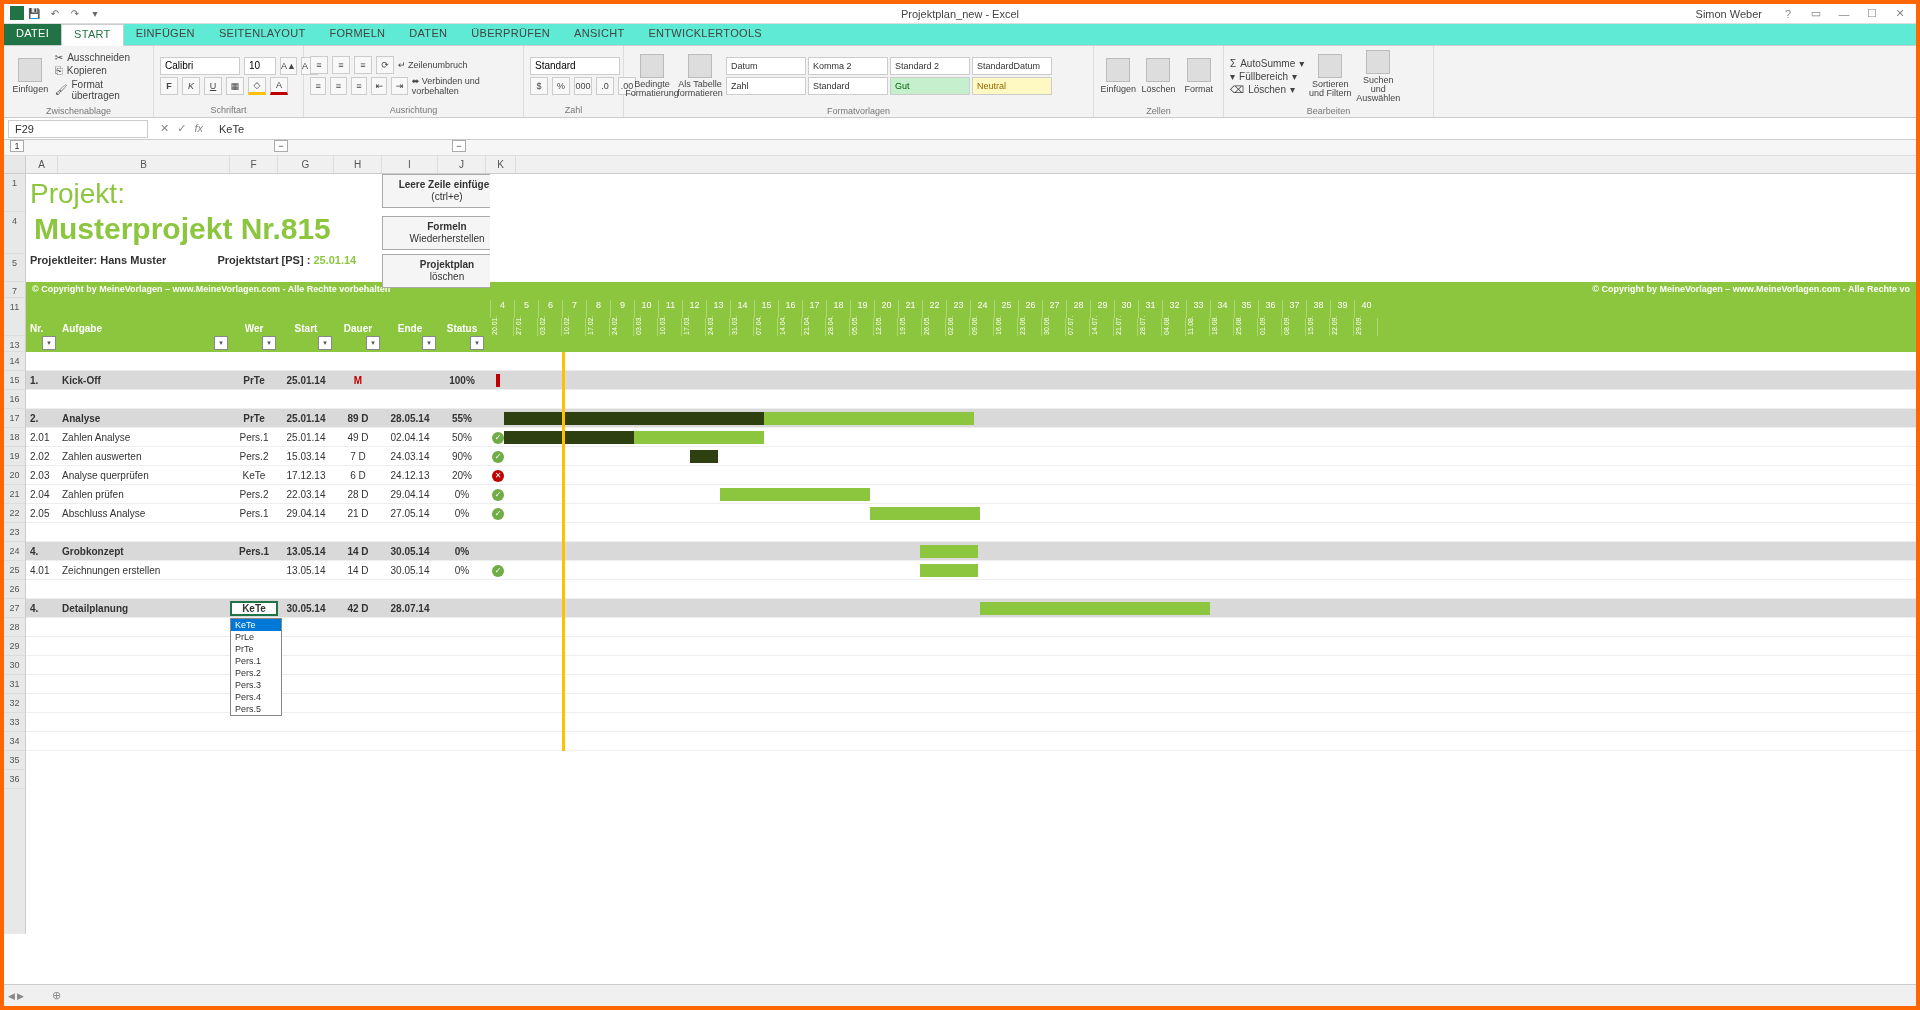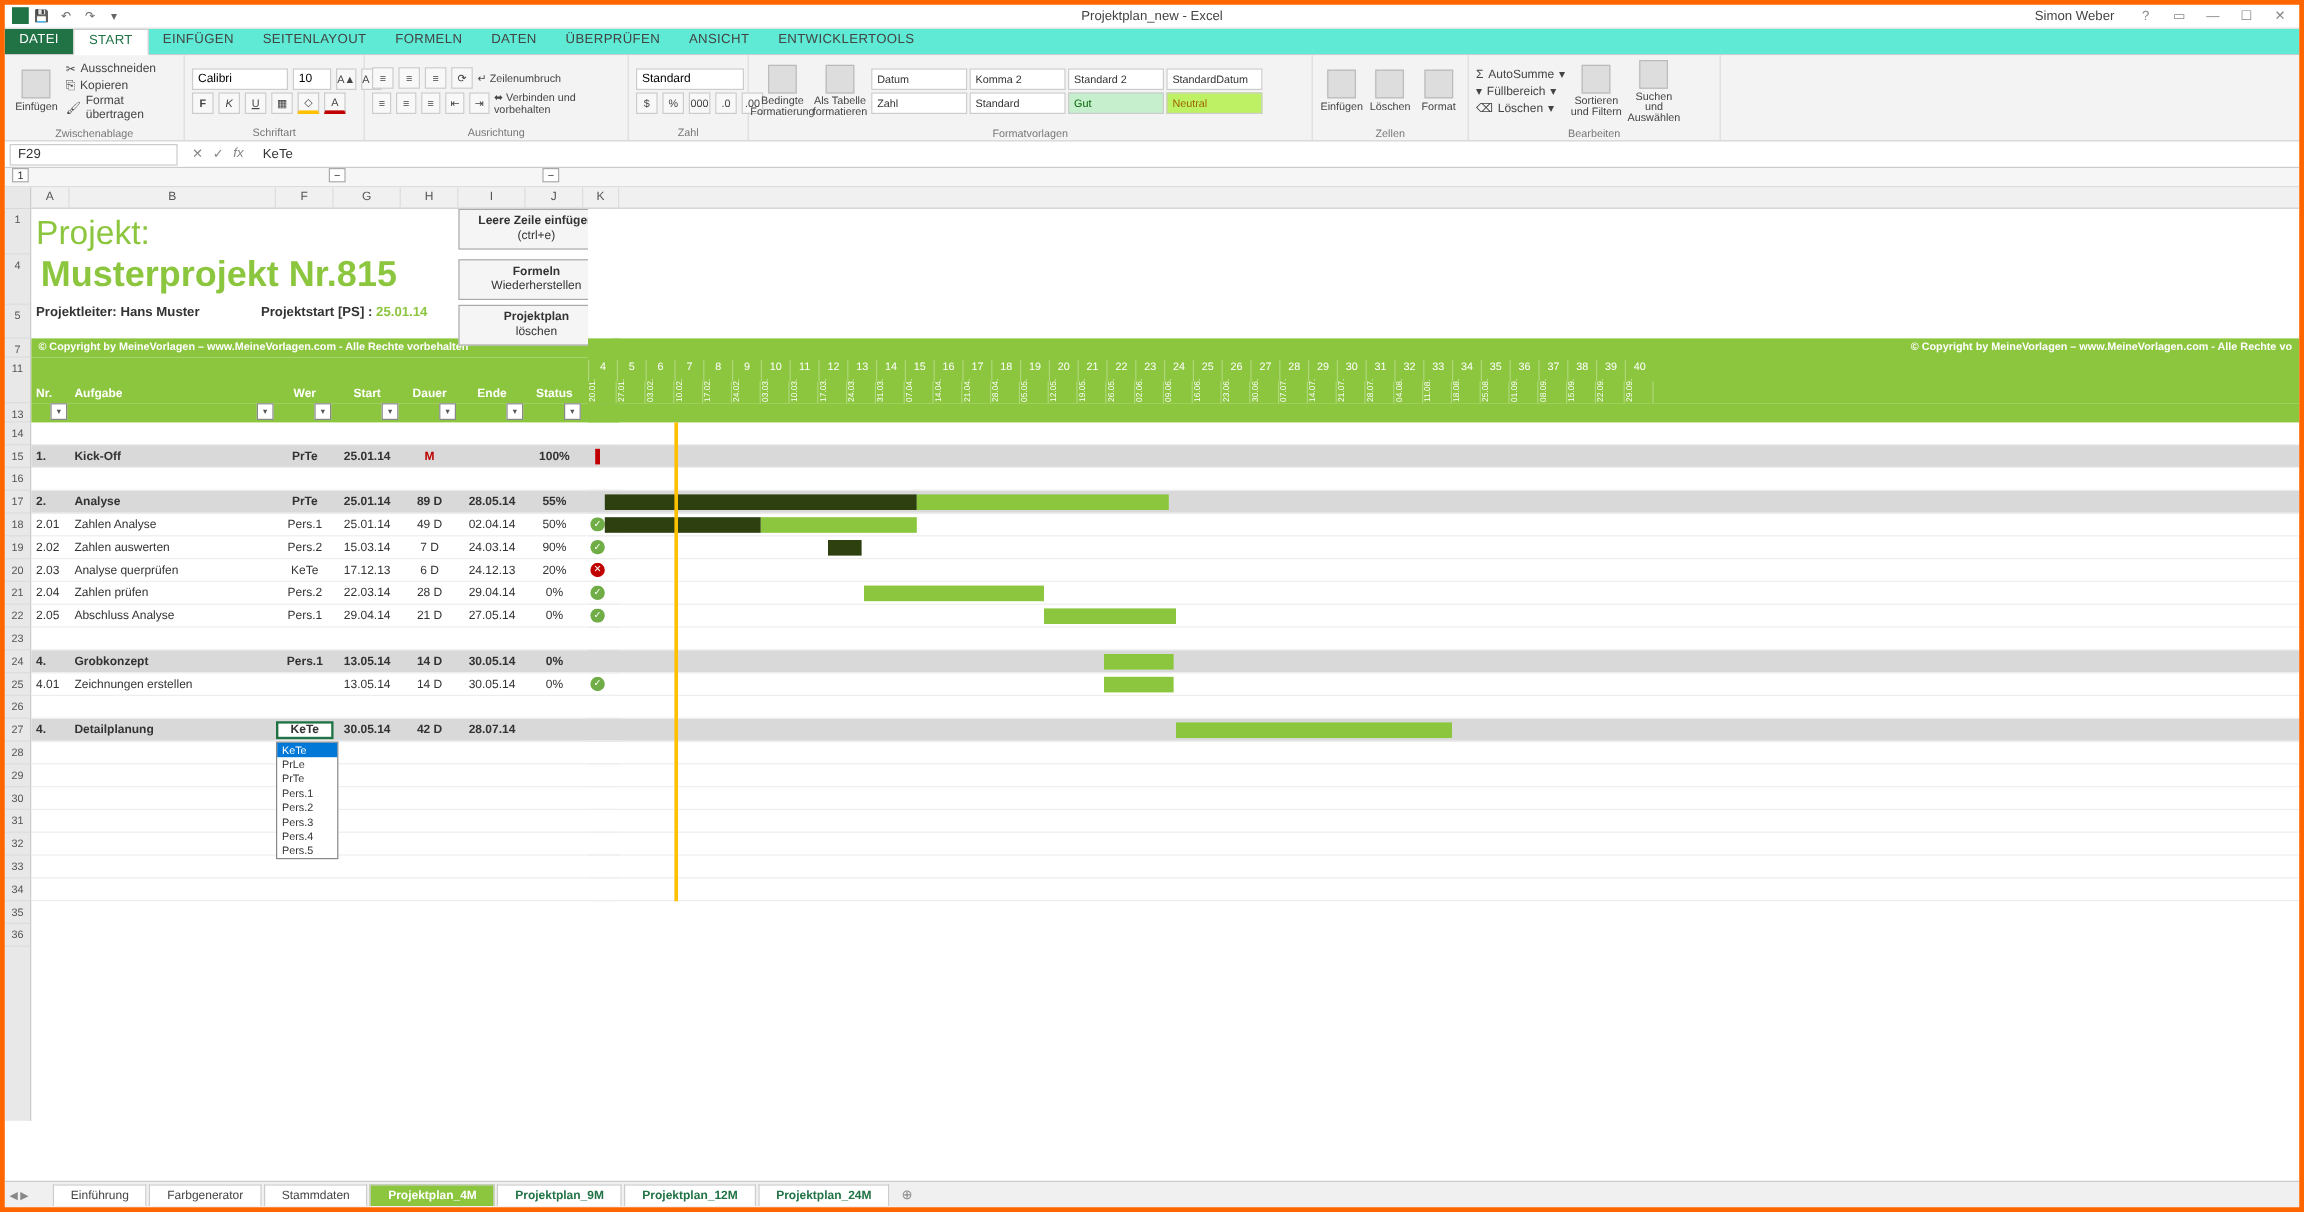--- a/index.html
+++ b/index.html
@@ -29,21 +29,21 @@
 .ribbon-big-btn .ic { width: 24px; height: 24px; background: #ddd; border: 1px solid #bbb; }
 .ribbon-row { display: flex; align-items: center; gap: 4px; font-size: 10px; color: #444; }
 .ribbon-stack { display: flex; flex-direction: column; gap: 2px; }
 .ribbon-btn-sm { width: 18px; height: 18px; border: 1px solid #ccc; background: #f8f8f8; display: inline-flex; align-items: center; justify-content: center; font-size: 9px; }
 .font-select { border: 1px solid #ccc; background: #fff; font-size: 10px; padding: 1px 4px; height: 18px; }
 .style-box { width: 80px; height: 18px; border: 1px solid #ccc; font-size: 9px; display: flex; align-items: center; padding-left: 4px; }
 .style-box.standard { background: #fff; }
 .style-box.komma { background: #fff; }
 .style-box.gut { background: #c6efce; color: #006100; }
 .style-box.std2 { background: #fff; }
-.style-box.neutral { background: #bef264; color: #9c6500; }
+.style-box.neutral { background: #fef9c3; color: #9c6500; }
 .style-box.datum { background: #fff; }
 
 
 .formula-bar { height: 22px; background: #fff; border-bottom: 1px solid #ccc; display: flex; align-items: center; }
 .name-box { width: 140px; border: 1px solid #ccc; margin: 0 4px; padding: 2px 6px; font-size: 11px; background: #fff; }
 .fx-btns { display: flex; gap: 8px; padding: 0 8px; color: #888; }
 .fx-input { flex: 1; padding: 2px 8px; font-size: 11px; }
 
 
 .col-headers { height: 18px; background: #f0f0f0; border-bottom: 1px solid #ccc; display: flex; }
@@ -670,23 +670,14 @@
         </div>
     </div>
   </div>
 </div>
 
 <div class="sheet-tabs">
   <div class="nav-arrows">
       <span>◀</span>
       <span>▶</span>
     </div>
-  <div id="stabs" style="display:flex">
-      <div class="stab ">Einführung</div>
-      <div class="stab ">Farbgenerator</div>
-      <div class="stab ">Stammdaten</div>
-      <div class="stab active">Projektplan_4M</div>
-      <div class="stab green">Projektplan_9M</div>
-      <div class="stab green">Projektplan_12M</div>
-      <div class="stab green">Projektplan_24M</div>
-    </div>
   <span style="margin-left:8px;color:#888">⊕</span>
 </div>
 
 </body></html>

